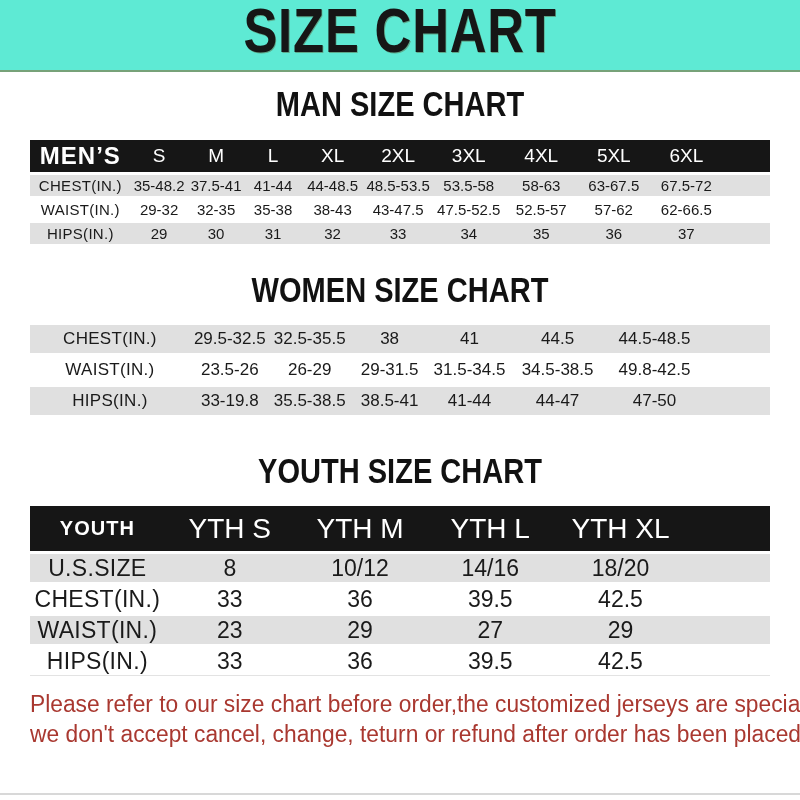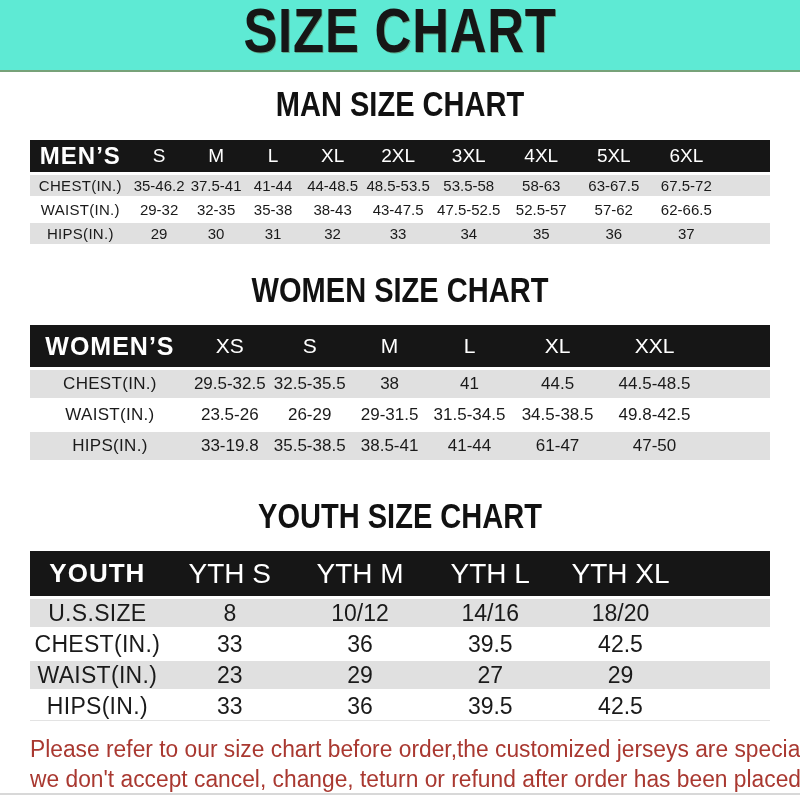--- a/index.html
+++ b/index.html
@@ -65,21 +65,21 @@
   }
   tr.head td.lbl{
     font-weight:700;
     letter-spacing:1px;
   }
   .men  tr.head td{height:32px;}
   .men  tr.head td.lbl{font-size:24px;}
   .women tr.head td{height:42px;font-size:21px;}
   .women tr.head td.lbl{font-size:25px;}
   .youth tr.head td{height:45px;font-size:28px;}
-  .youth tr.head td.lbl{font-size:26px;}
+  .youth tr.head td.lbl{font-size:20px;}
   tr.gray td{background:#E0E0E0;}
   tr.white td{background:#fff;}
   .men  tr.gray td, .men  tr.white td{height:21px;font-size:15px;}
   .women tr.gray td, .women tr.white td{height:28px;font-size:17px;}
   .youth tr.gray td, .youth tr.white td{height:28px;font-size:23px;}
   td.lbl{letter-spacing:.3px;}
   .youth tr:last-child td{border-bottom:1px solid #e3e3e3;}
   
   .footer{
     margin:13px 28px 0 30px;
@@ -132,21 +132,21 @@
       <td>XL</td>
       <td>2XL</td>
       <td>3XL</td>
       <td>4XL</td>
       <td>5XL</td>
       <td>6XL</td>
       <td></td>
     </tr>
     <tr class="gray">
       <td class="lbl">CHEST(IN.)</td>
-      <td>35-46.2</td>
+      <td>35-48.2</td>
       <td>37.5-41</td>
       <td>41-44</td>
       <td>44-48.5</td>
       <td>48.5-53.5</td>
       <td>53.5-58</td>
       <td>58-63</td>
       <td>63-67.5</td>
       <td>67.5-72</td>
       <td></td>
     </tr>
@@ -186,30 +186,20 @@
       <col style="width:21.6%">
         <col style="width:10.8%">
         <col style="width:10.8%">
         <col style="width:10.8%">
       <col style="width:10.8%">
         <col style="width:13.0%">
         <col style="width:13.2%">
         <col style="width:9.0%">
     </colgroup>
     <tbody>
-        <tr class="head">
-      <td class="lbl">WOMEN’S</td>
-      <td>XS</td>
-      <td>S</td>
-      <td>M</td>
-      <td>L</td>
-      <td>XL</td>
-      <td>XXL</td>
-      <td></td>
-    </tr>
     <tr class="gray">
       <td class="lbl">CHEST(IN.)</td>
       <td>29.5-32.5</td>
       <td>32.5-35.5</td>
       <td>38</td>
       <td>41</td>
       <td>44.5</td>
       <td>44.5-48.5</td>
       <td></td>
     </tr>
@@ -222,21 +212,21 @@
       <td>34.5-38.5</td>
       <td>49.8-42.5</td>
       <td></td>
     </tr>
     <tr class="gray">
       <td class="lbl">HIPS(IN.)</td>
       <td>33-19.8</td>
       <td>35.5-38.5</td>
       <td>38.5-41</td>
       <td>41-44</td>
-      <td>61-47</td>
+      <td>44-47</td>
       <td>47-50</td>
       <td></td>
     </tr>
   </tbody>
     </table>
 
   <h2 class="section-title st-youth">YOUTH SIZE CHART</h2>
 
   <table class="size-table youth">
     <colgroup>

